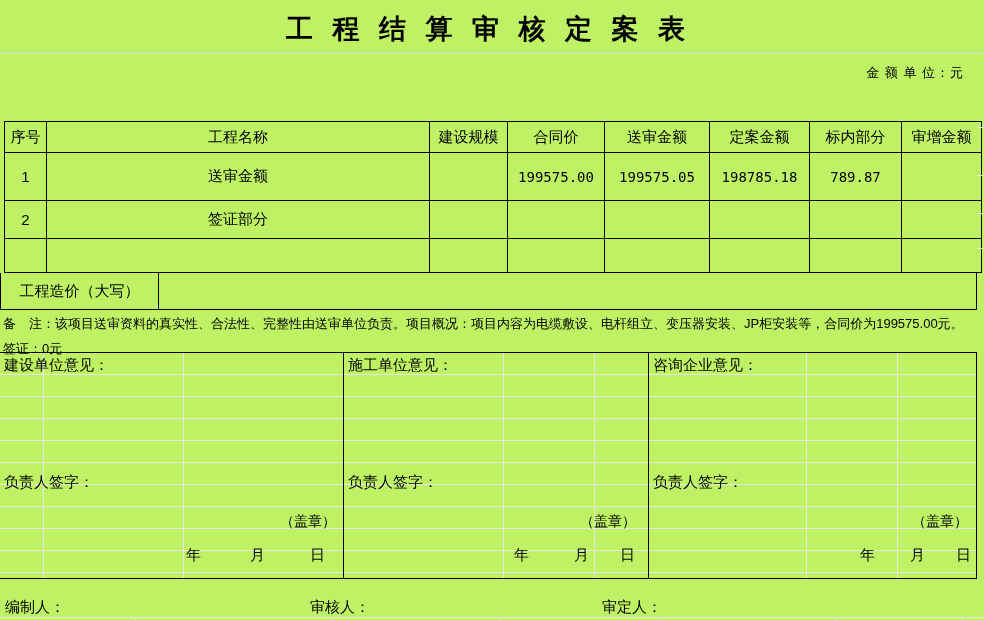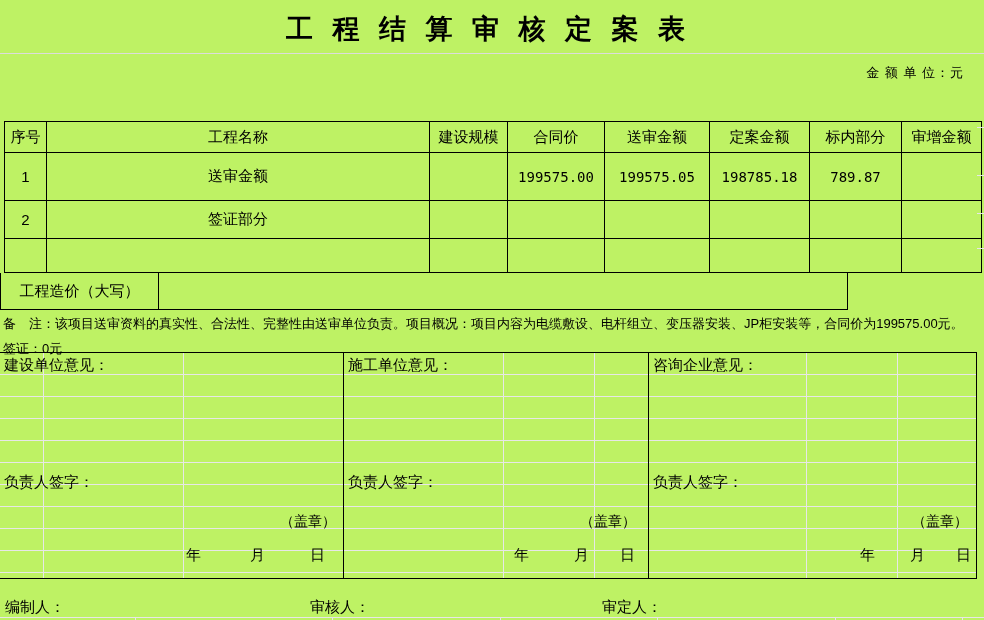--- a/index.html
+++ b/index.html
@@ -26,21 +26,21 @@
   }
   table.main td.num{font-family:"DejaVu Sans Mono","Liberation Mono",monospace;font-size:14px;text-align:center;}
   tr.h-hdr{height:31px;} tr.h-r1{height:48px;} tr.h-r2{height:38px;} tr.h-r3{height:34px;} tr.h-total{height:25px;}
   td.marker-cell{position:relative;}
   .green-tri{
     position:absolute;top:0;left:0;width:0;height:0;
     border-top:7px solid #1c8038;border-right:7px solid transparent;
   }
   
   .cost-row{
-    position:absolute;top:273px;left:0;width:848px;height:37px;box-sizing:border-box;
+    position:absolute;top:273px;left:0;width:977px;height:37px;box-sizing:border-box;
     border:1px solid #000;border-top:none;display:flex;
   }
   .cost-label{
     width:158px;box-sizing:border-box;border-right:1px solid #000;
     display:flex;align-items:center;justify-content:center;font-size:15px;white-space:nowrap;
   }
   .cost-value{
     flex:1;display:flex;align-items:center;padding-left:5px;
     font-size:16px;font-weight:bold;white-space:nowrap;
   }

